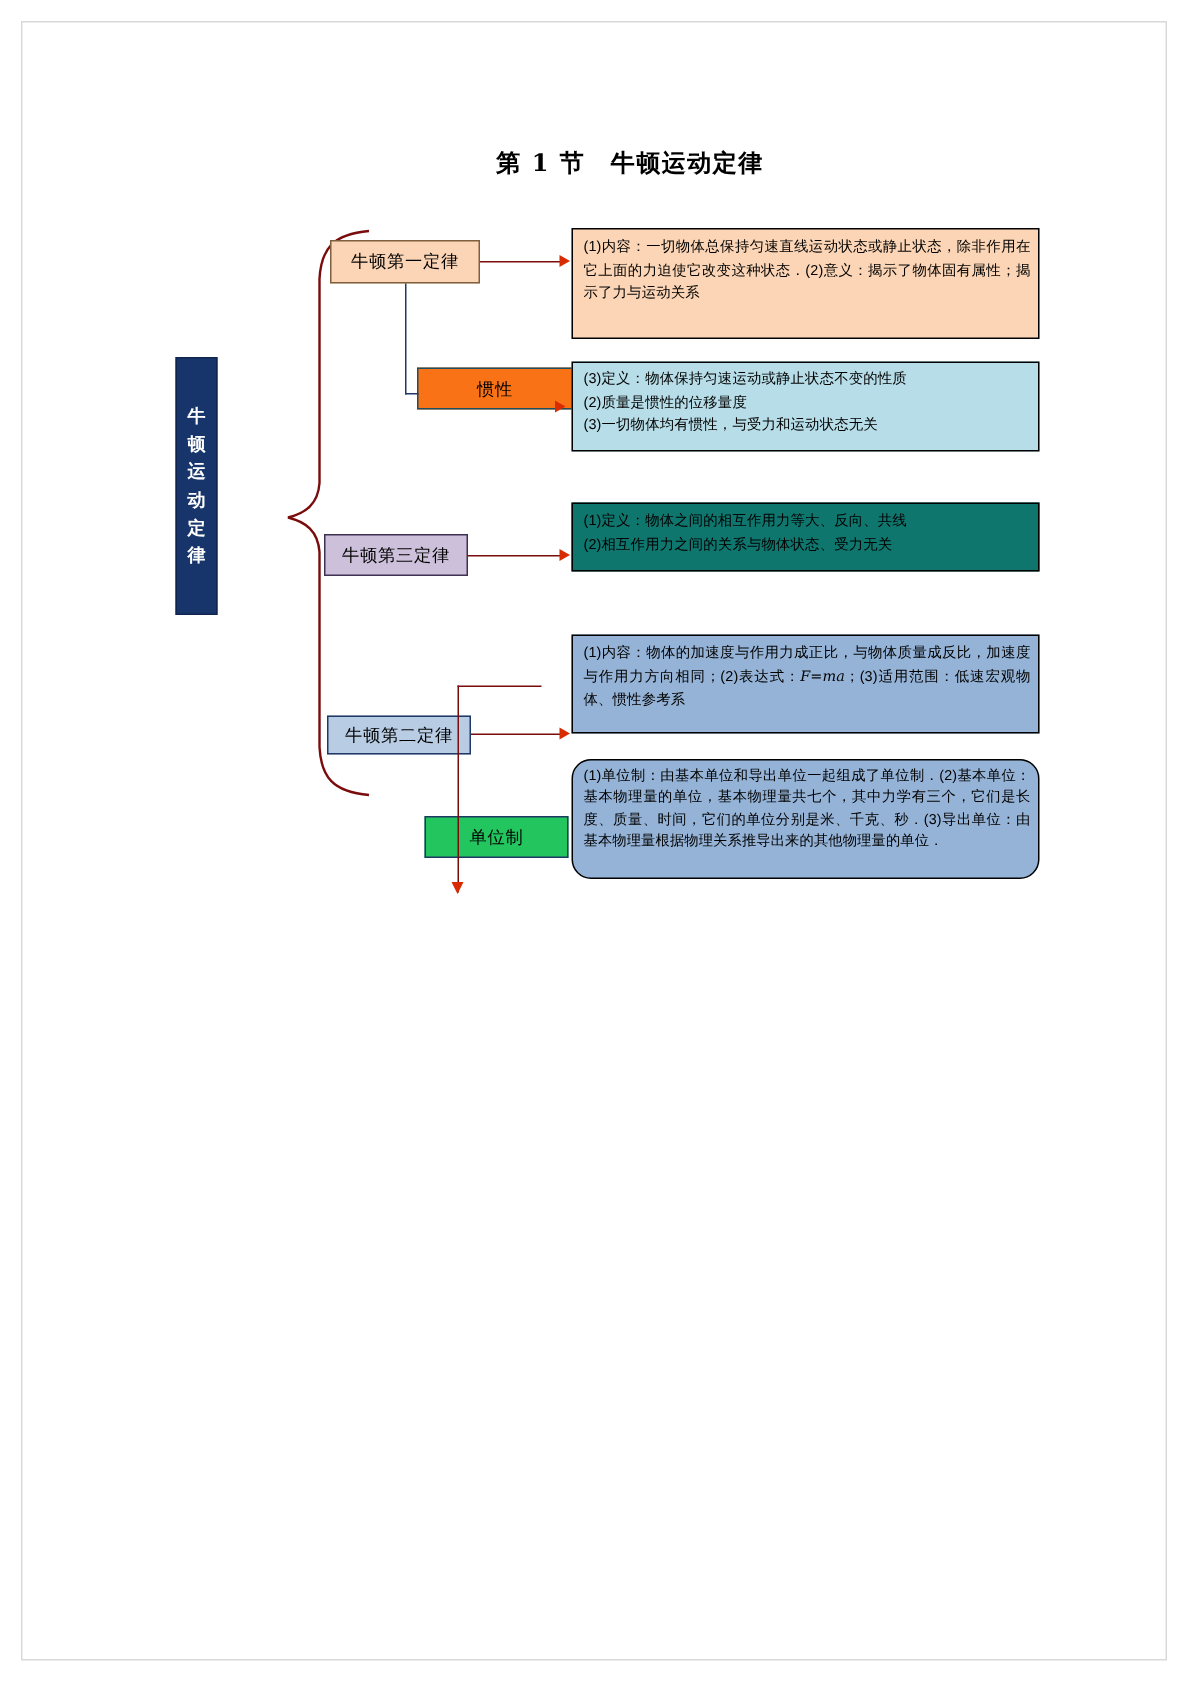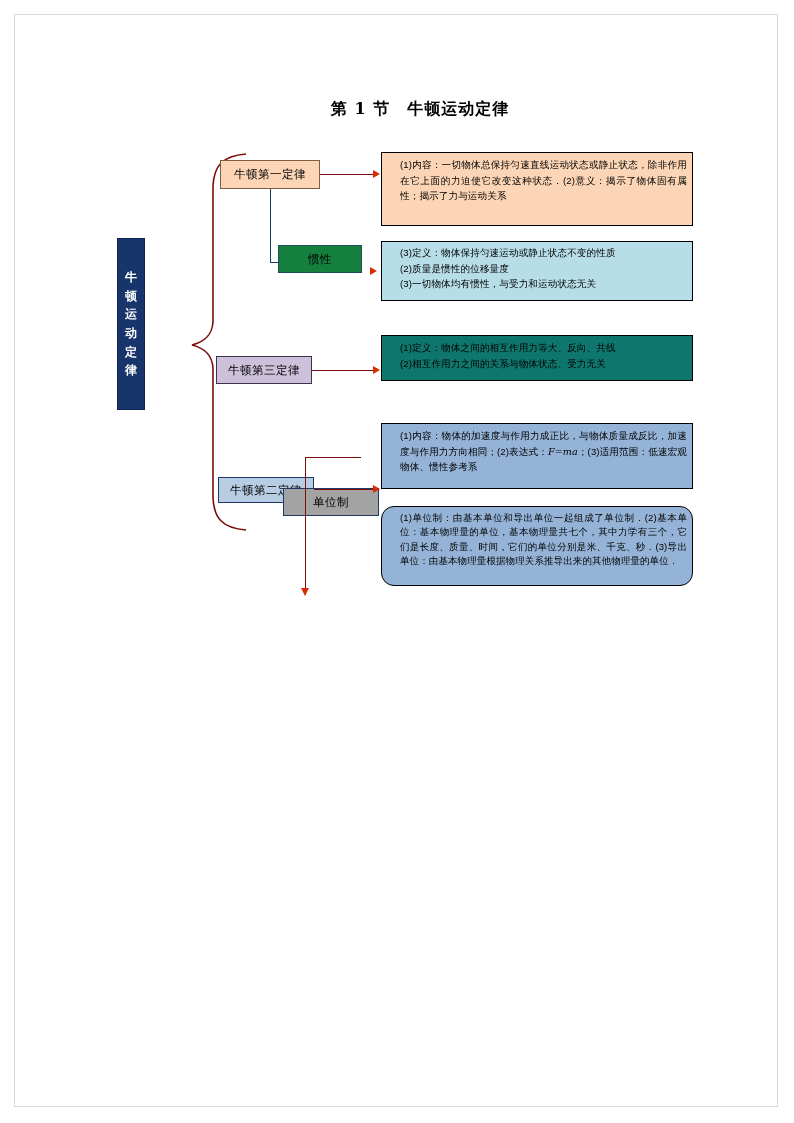--- a/index.html
+++ b/index.html
@@ -76,49 +76,49 @@
     align-items: center;
     justify-content: center;
     letter-spacing: 0.5px;
   }
   .node-law1 {
     left: 220px; top: 160px; width: 100px; height: 29px;
     background: #fbd5b5;
     border-color: #7f5f3f;
   }
   .node-inertia {
-    left: 278px; top: 245px; width: 84px; height: 28px;
-    background: #15803d;
+    left: 278px; top: 245px; width: 104px; height: 28px;
+    background: #f97316;
     border-color: #1f4e5f;
   }
   .node-law3 {
     left: 216px; top: 356px; width: 96px; height: 28px;
     background: #ccc0da;
     border-color: #3f3151;
   }
   .node-law2 {
     left: 218px; top: 477px; width: 96px; height: 26px;
     background: #b8cce4;
     border-color: #1f3864;
   }
   .node-unit {
-    left: 283px; top: 488px; width: 96px; height: 28px;
-    background: #a3a3a3;
+    left: 283px; top: 544px; width: 96px; height: 28px;
+    background: #22c55e;
     border-color: #1f3864;
   }
 
   
   .panel {
     position: absolute;
     box-sizing: border-box;
     border: 1px solid #000000;
     font-size: 9.6px;
     line-height: 1.62;
     color: #000000;
-    padding: 4px 5px 3px 18px;
+    padding: 4px 5px 3px 7px;
     text-align: justify;
     letter-spacing: 0.1px;
   }
   .panel-content { display: block; }
   .panel-line { display: block; }
 
   .panel-law1 {
     left: 381px; top: 152px; width: 312px; height: 74px;
     background: #fbd5b5;
     border-color: #000000;

